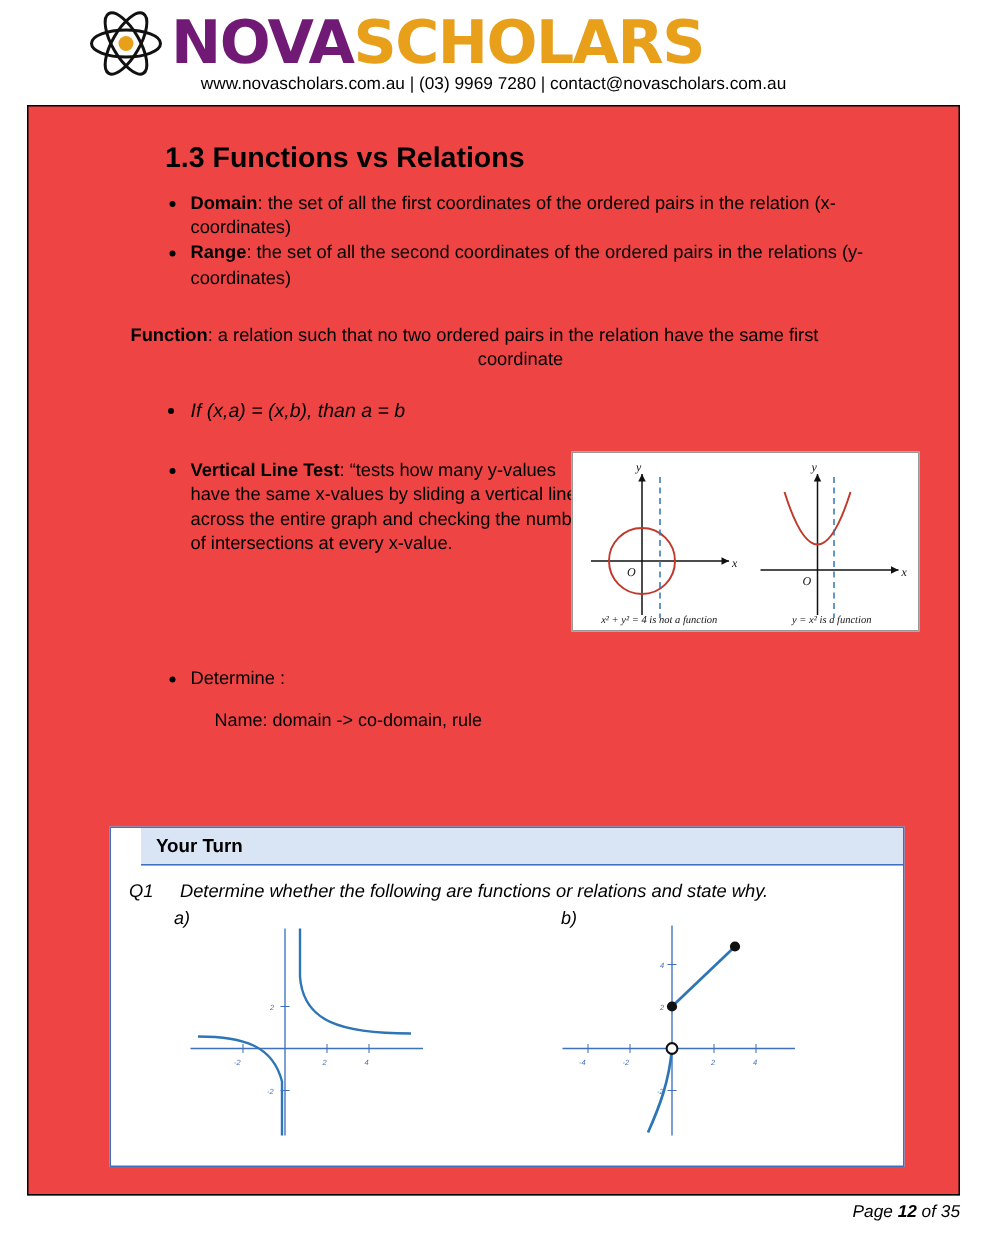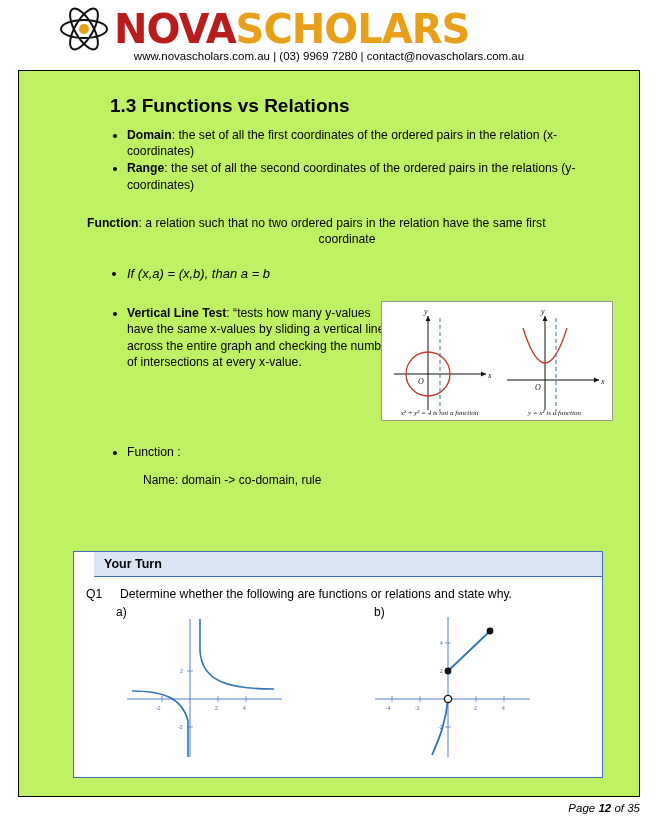--- a/index.html
+++ b/index.html
@@ -36,21 +36,21 @@
     margin-right: 4px;
   }
   .logo-text {
     font-family: "DejaVu Sans", sans-serif;
     font-weight: bold;
     font-size: 40px;
     letter-spacing: -1px;
     line-height: 1;
     white-space: nowrap;
   }
-  .logo-nova { color: #b91c1c; }
+  .logo-nova { color: #701a75; }
   .logo-scholars { color: #E8A01B; }
   .header-contact {
     position: absolute;
     top: 50px;
     left: 0;
     width: 658px;
     text-align: center;
     font-size: 11.5px;
     color: #000;
     font-family: "Liberation Sans", sans-serif;
@@ -58,21 +58,21 @@
 
   
   .page-frame {
     position: absolute;
     left: 18px;
     top: 70px;
     width: 622px;
     height: 727px;
     border: 1.5px solid #000;
     box-sizing: border-box;
-    background: #bef264;
+    background: #ef4444;
   }
 
   .content {
     position: absolute;
     left: 36px;
     top: 14px;
     width: 552px;
   }
 
   h1.title {
@@ -200,20 +200,21 @@
     font-size: 12.5px;
     padding: 5px 10px;
     color: #000;
     margin-left: 20px;
   }
   .yourturn-body {
     padding: 10px 12px 12px 12px;
     height: 200px;
     position: relative;
     box-sizing: border-box;
+    font-style: italic;
   }
   .q-line {
     font-size: 12.2px;
   }
   .q-label {
     display: inline-block;
     width: 34px;
   }
   .sub-a {
     position: absolute;
@@ -339,21 +340,21 @@
             <text x="104" y="82" font-family="Liberation Serif, serif" font-style="italic" font-size="8" fill="#111">x</text>
             <text x="38" y="88" font-family="Liberation Serif, serif" font-style="italic" font-size="8" fill="#111">O</text>
           </svg>
           <div class="graph-caption">y = x² is a function</div>
         </div>
       </div>
     </div>
 
     <ul class="notation-list">
       <li>
-        <span>Function :</span>
+        <span>Determine :</span>
       </li>
     </ul>
 
 
     <div class="name-line">Name: domain -&gt; co-domain, rule</div>
   </div>
 
   <div class="yourturn">
     <div class="yourturn-head">Your Turn</div>
     <div class="yourturn-body">

